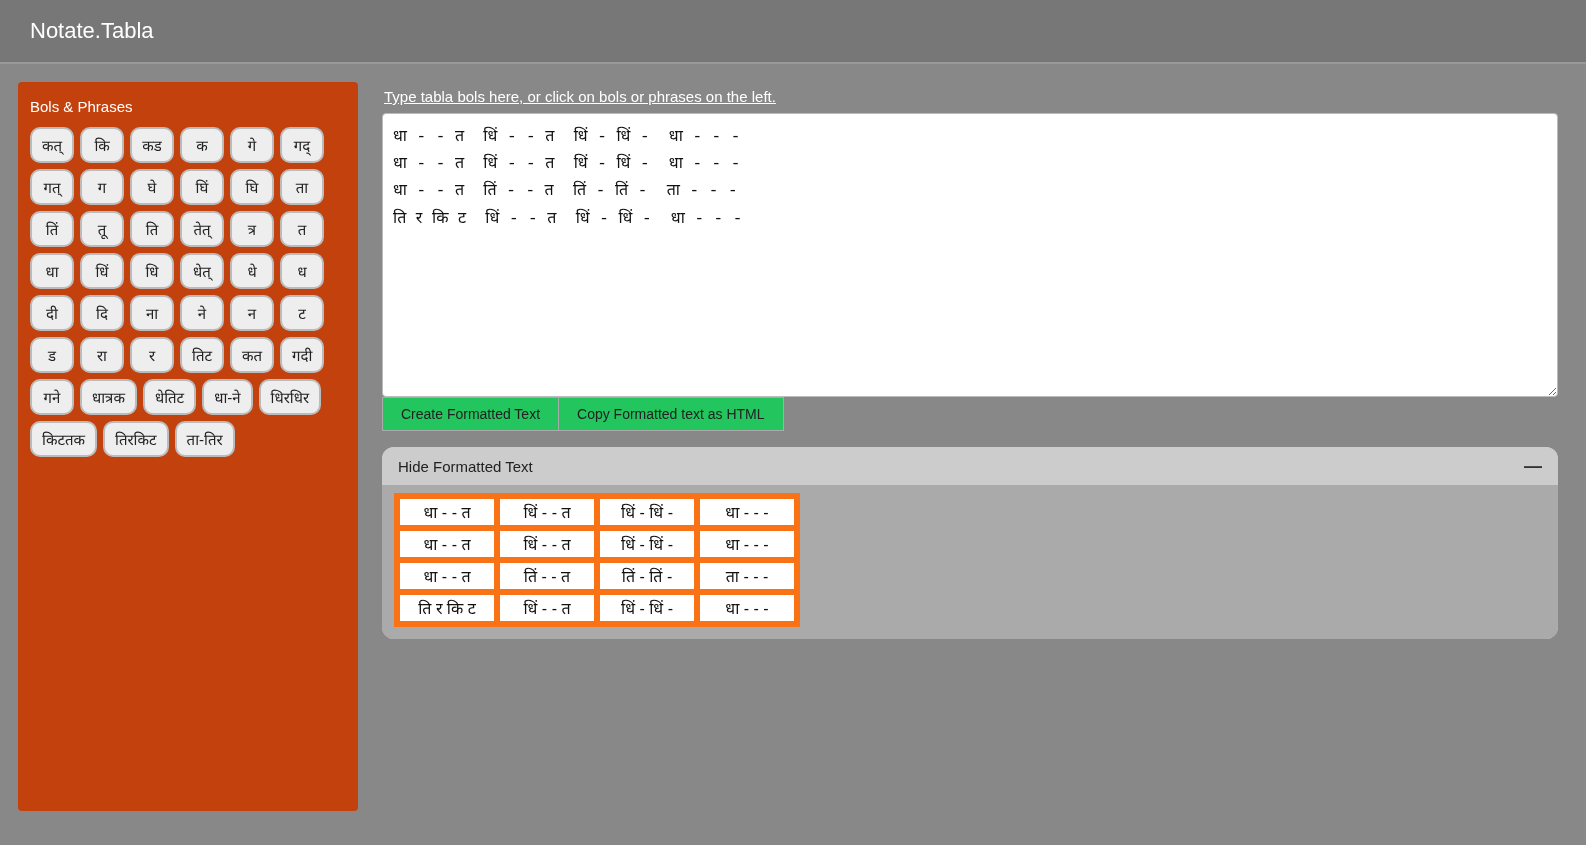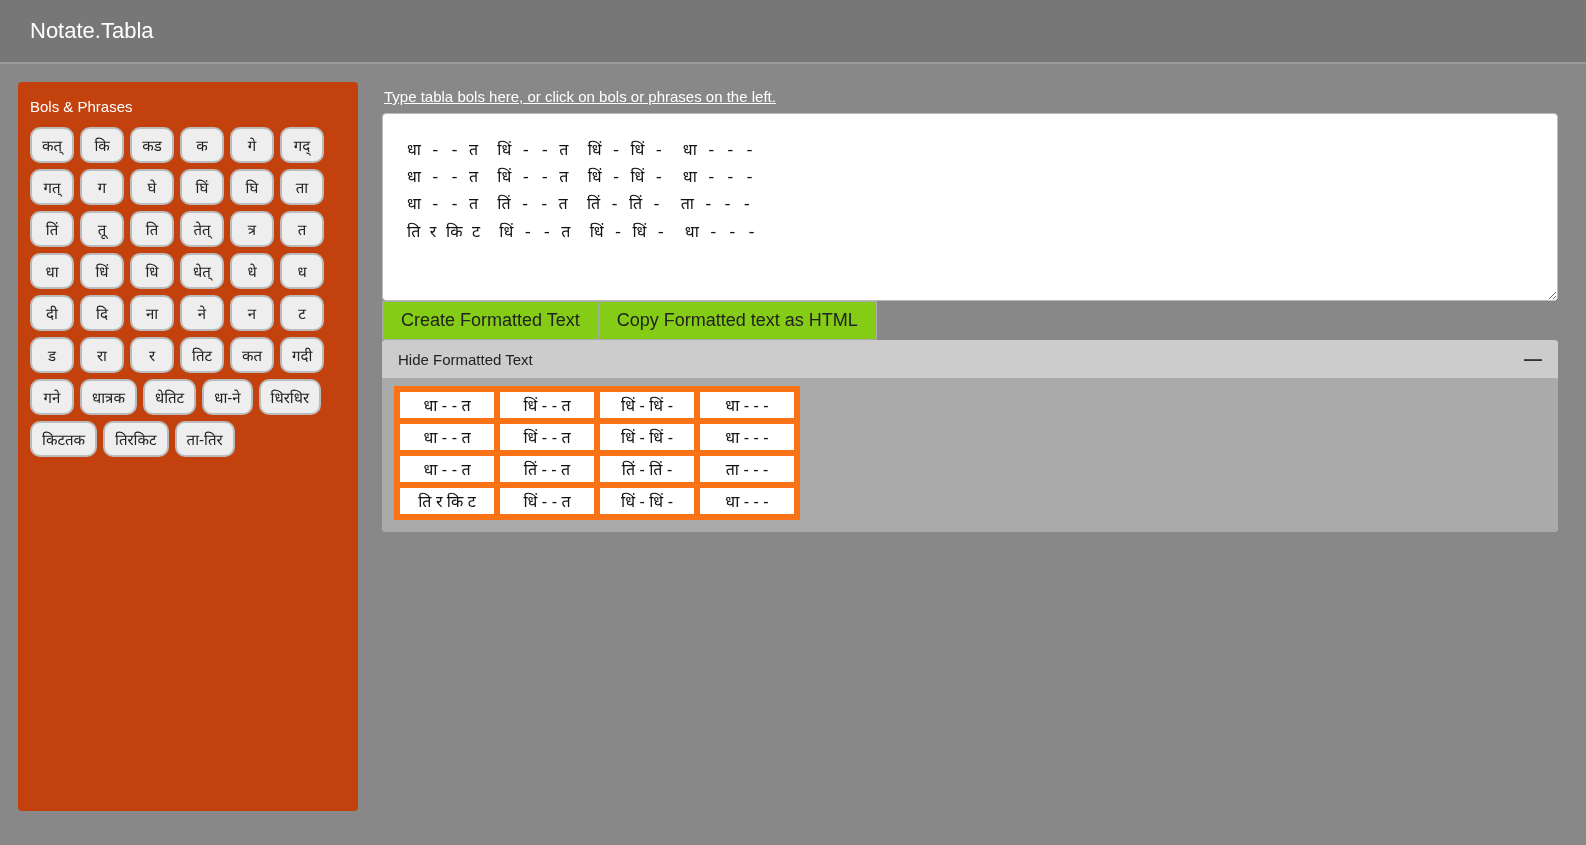--- a/index.html
+++ b/index.html
@@ -67,24 +67,24 @@
     }
     .instruction-text {
       color: #fff;
       font-size: 15px;
       margin-bottom: 8px;
       padding: 0 2px;
       text-decoration: underline;
     }
     .bols-textarea {
       width: 100%;
-      height: 188px;
+      height: 284px;
       border: 1px solid #bbb;
       border-radius: 4px;
-      padding: 24px;
+      padding: 10px;
       font-size: 16px;
       font-family: 'Courier New', monospace;
       resize: vertical;
       background: #fff;
       color: #111;
       line-height: 1.7;
     }
     .bols-per-beat-row {
       display: flex;
       align-items: center;
@@ -100,35 +100,35 @@
       font-size: 15px;
       width: 55px;
       background: #fff;
     }
     .btn-row {
       display: flex;
       gap: 0;
       margin-bottom: 0;
     }
     .action-btn {
-      background: #84cc16;
+      background: #22c55e;
       border: 1px solid #aaa;
       padding: 8px 18px;
-      font-size: 18px;
+      font-size: 14px;
       cursor: pointer;
       color: #222;
     }
     .action-btn.primary {
       border-right: none;
     }
     
     .formatted-section {
       background: #ccc;
-      border-radius: 4px;
-      margin-top: 0;
+      border-radius: 12px;
+      margin-top: 16px;
       overflow: hidden;
     }
     .formatted-header {
       display: flex;
       align-items: center;
       justify-content: space-between;
       padding: 10px 16px;
       background: #ccc;
       cursor: pointer;
     }

